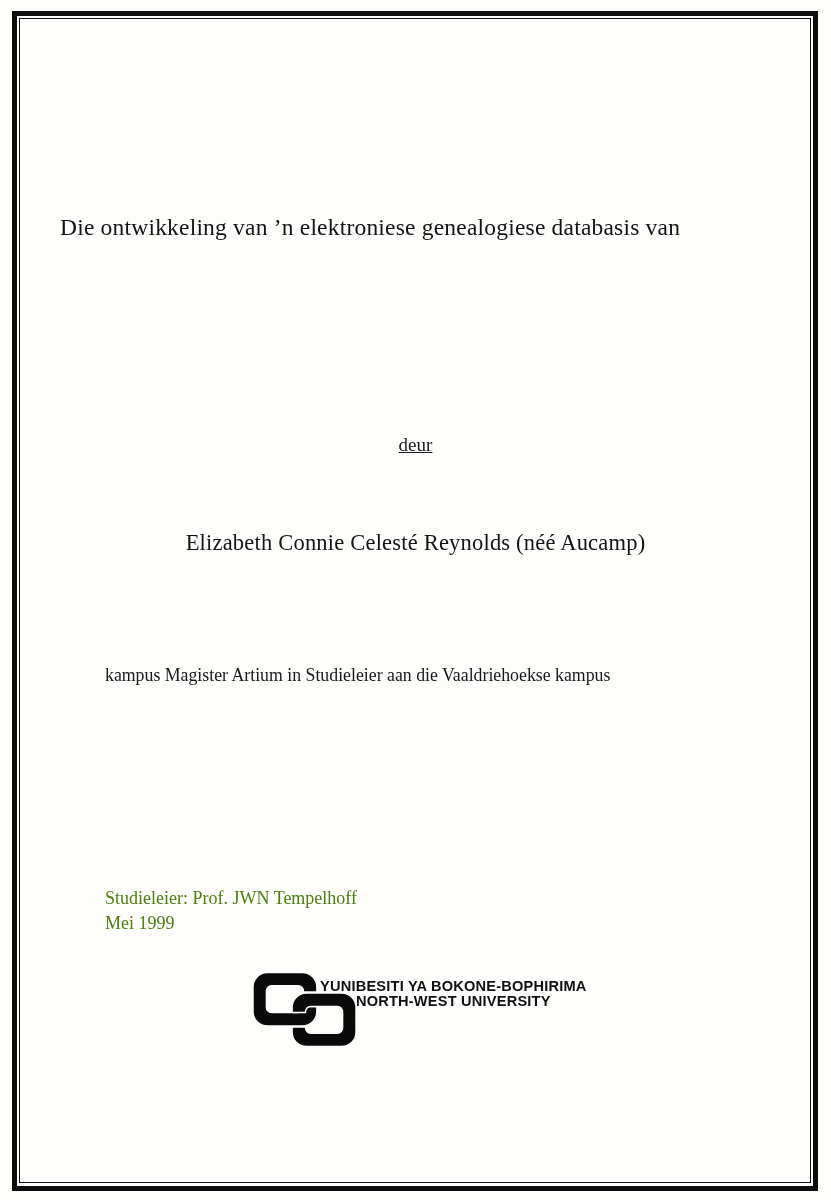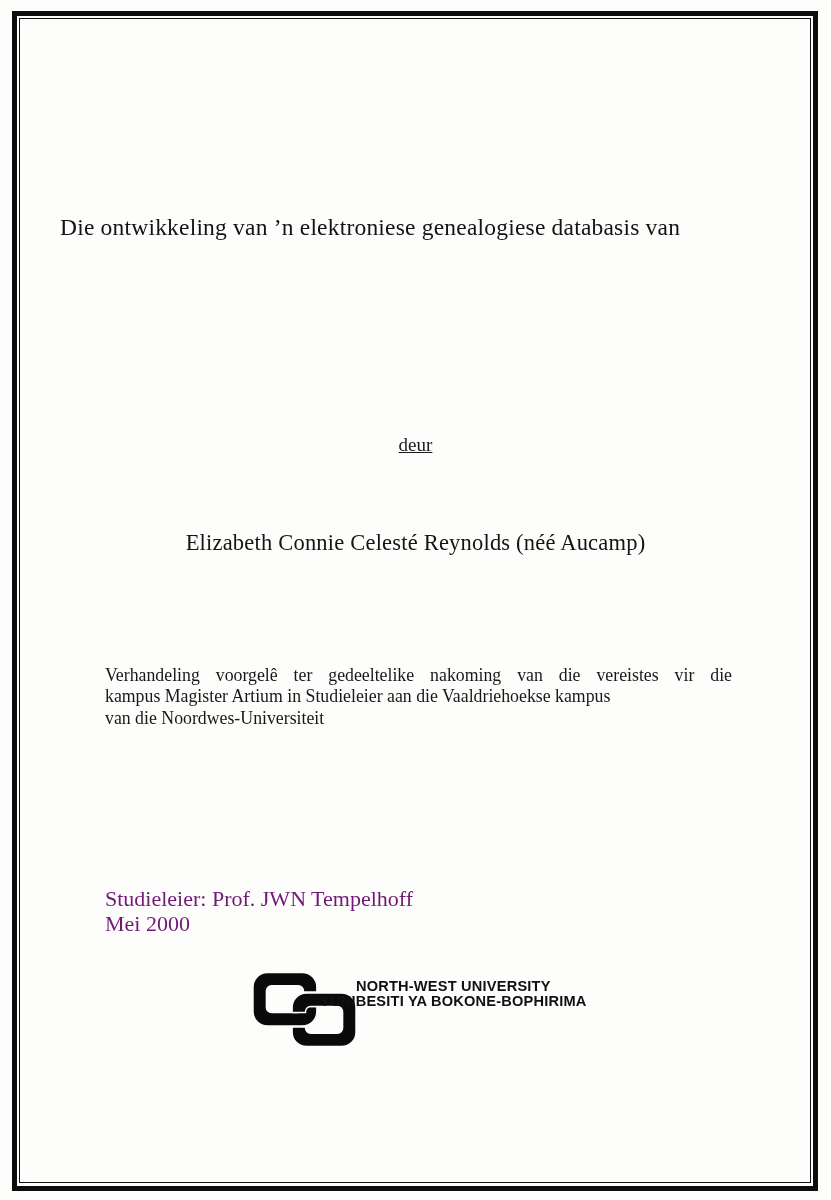--- a/index.html
+++ b/index.html
@@ -70,23 +70,23 @@
   }
   .statement .justified {
     text-align: justify;
     text-align-last: justify;
   }
   .statement .italic { }
   .supervisor-block {
     position: absolute;
     top: 886px;
     left: 105px;
-    font-size: 22px;
+    font-size: 18px;
     line-height: 25px;
-    color: #701a75;
+    color: #4d7c0f;
   }
   .logo-block {
     position: absolute;
     top: 972px;
     left: 253px;
     display: flex;
     align-items: flex-start;
   }
   .logo-mark {
     width: 103px;
@@ -116,36 +116,34 @@
 
   <div class="title-block">
     <div>Die ontwikkeling van ’n elektroniese genealogiese databasis van</div>
   </div>
 
   <div class="byline">deur</div>
 
   <div class="author">Elizabeth Connie Celesté Reynolds (néé Aucamp)</div>
 
   <div class="statement">
-    <div class="justified">Verhandeling voorgelê ter gedeeltelike nakoming van die vereistes vir die</div>
     <div><span>kampus </span><span class="italic">Magister Artium</span><span> in Studieleier aan die Vaaldriehoekse kampus</span></div>
-    <div>van die Noordwes-Universiteit</div>
   </div>
 
   <div class="supervisor-block">
     <div>Studieleier: Prof. JWN Tempelhoff</div>
-    <div>Mei 2000</div>
+    <div>Mei 1999</div>
   </div>
 
   <div class="logo-block">
     <svg class="logo-mark" viewBox="0 0 100 72" aria-hidden="true">
 
       <path d="M 14 0 H 48 A 14 14 0 0 1 62 14 V 19 H 49 V 18 A 5 5 0 0 0 44 13 H 18 A 5 5 0 0 0 13 18 V 34 A 5 5 0 0 0 18 39 H 44 A 5 5 0 0 0 49 34 V 33 H 62 V 38 A 14 14 0 0 1 48 52 H 14 A 14 14 0 0 1 0 38 V 14 A 14 14 0 0 1 14 0 Z" fill="#0a0a0a" stroke="#fdfdfc" stroke-width="1.4"></path>
 
       <path d="M 14 0 H 48 A 14 14 0 0 1 62 14 V 19 H 49 V 18 A 5 5 0 0 0 44 13 H 18 A 5 5 0 0 0 13 18 V 34 A 5 5 0 0 0 18 39 H 44 A 5 5 0 0 0 49 34 V 33 H 62 V 38 A 14 14 0 0 1 48 52 H 14 A 14 14 0 0 1 0 38 V 14 A 14 14 0 0 1 14 0 Z" transform="translate(100,72) rotate(180)" fill="#0a0a0a" stroke="#fdfdfc" stroke-width="1.4"></path>
     </svg>
     <div class="logo-text">
+      <div>YUNIBESITI YA BOKONE-BOPHIRIMA</div>
       <div>NORTH-WEST UNIVERSITY</div>
-      <div>YUNIBESITI YA BOKONE-BOPHIRIMA</div>
     </div>
   </div>
 
 </div>
 
 </body></html>

